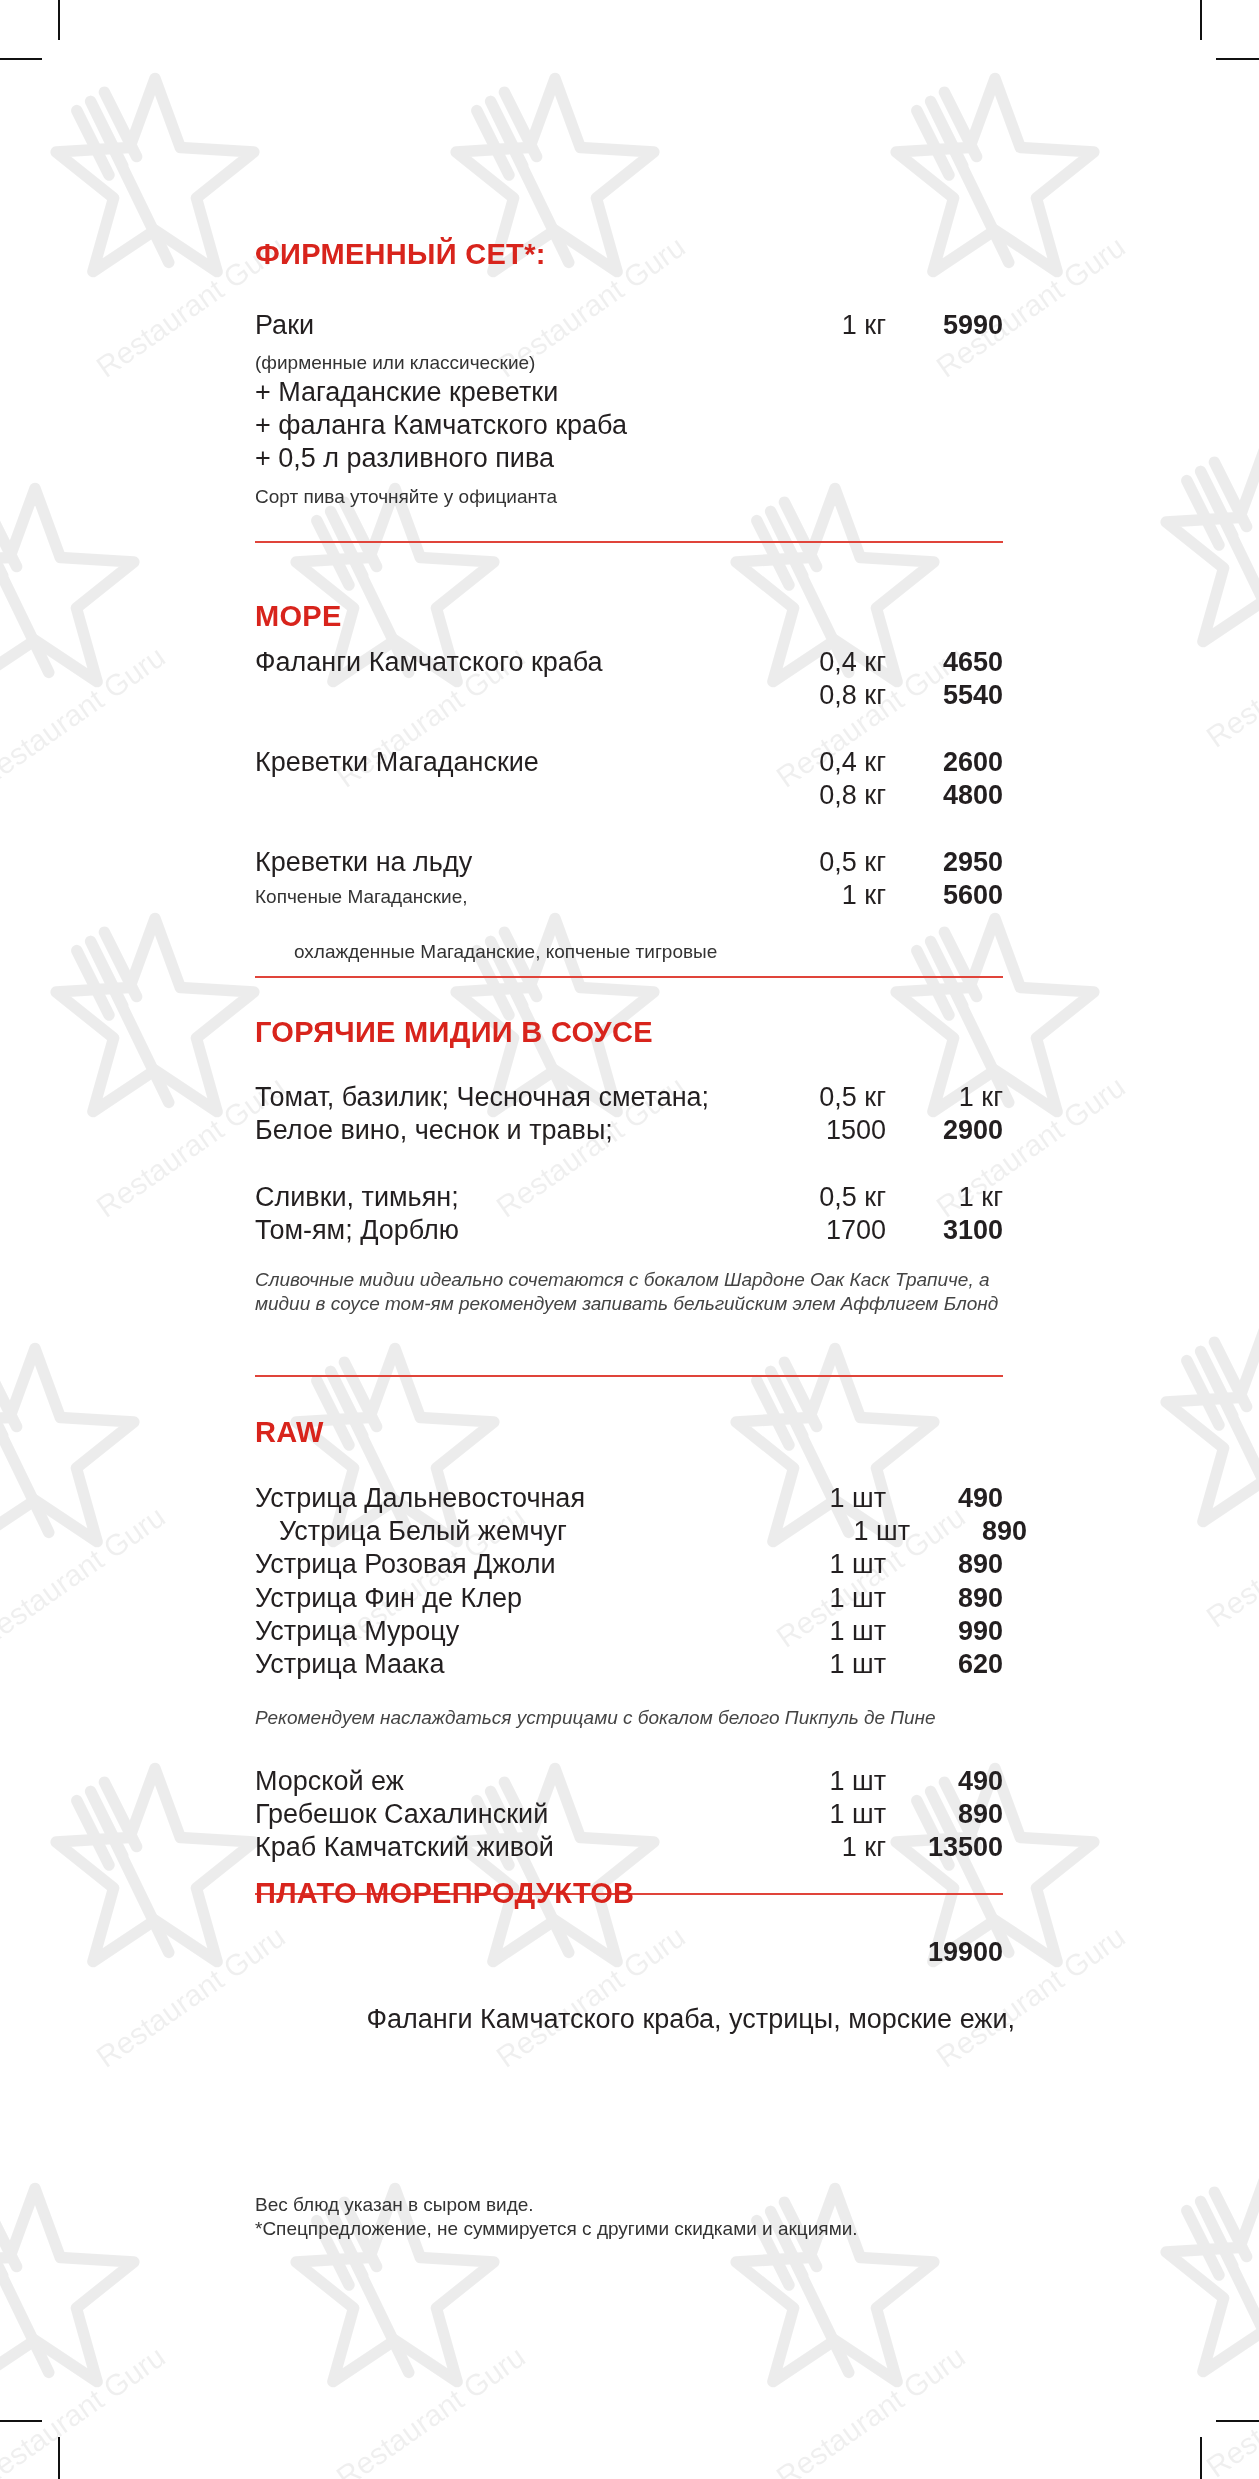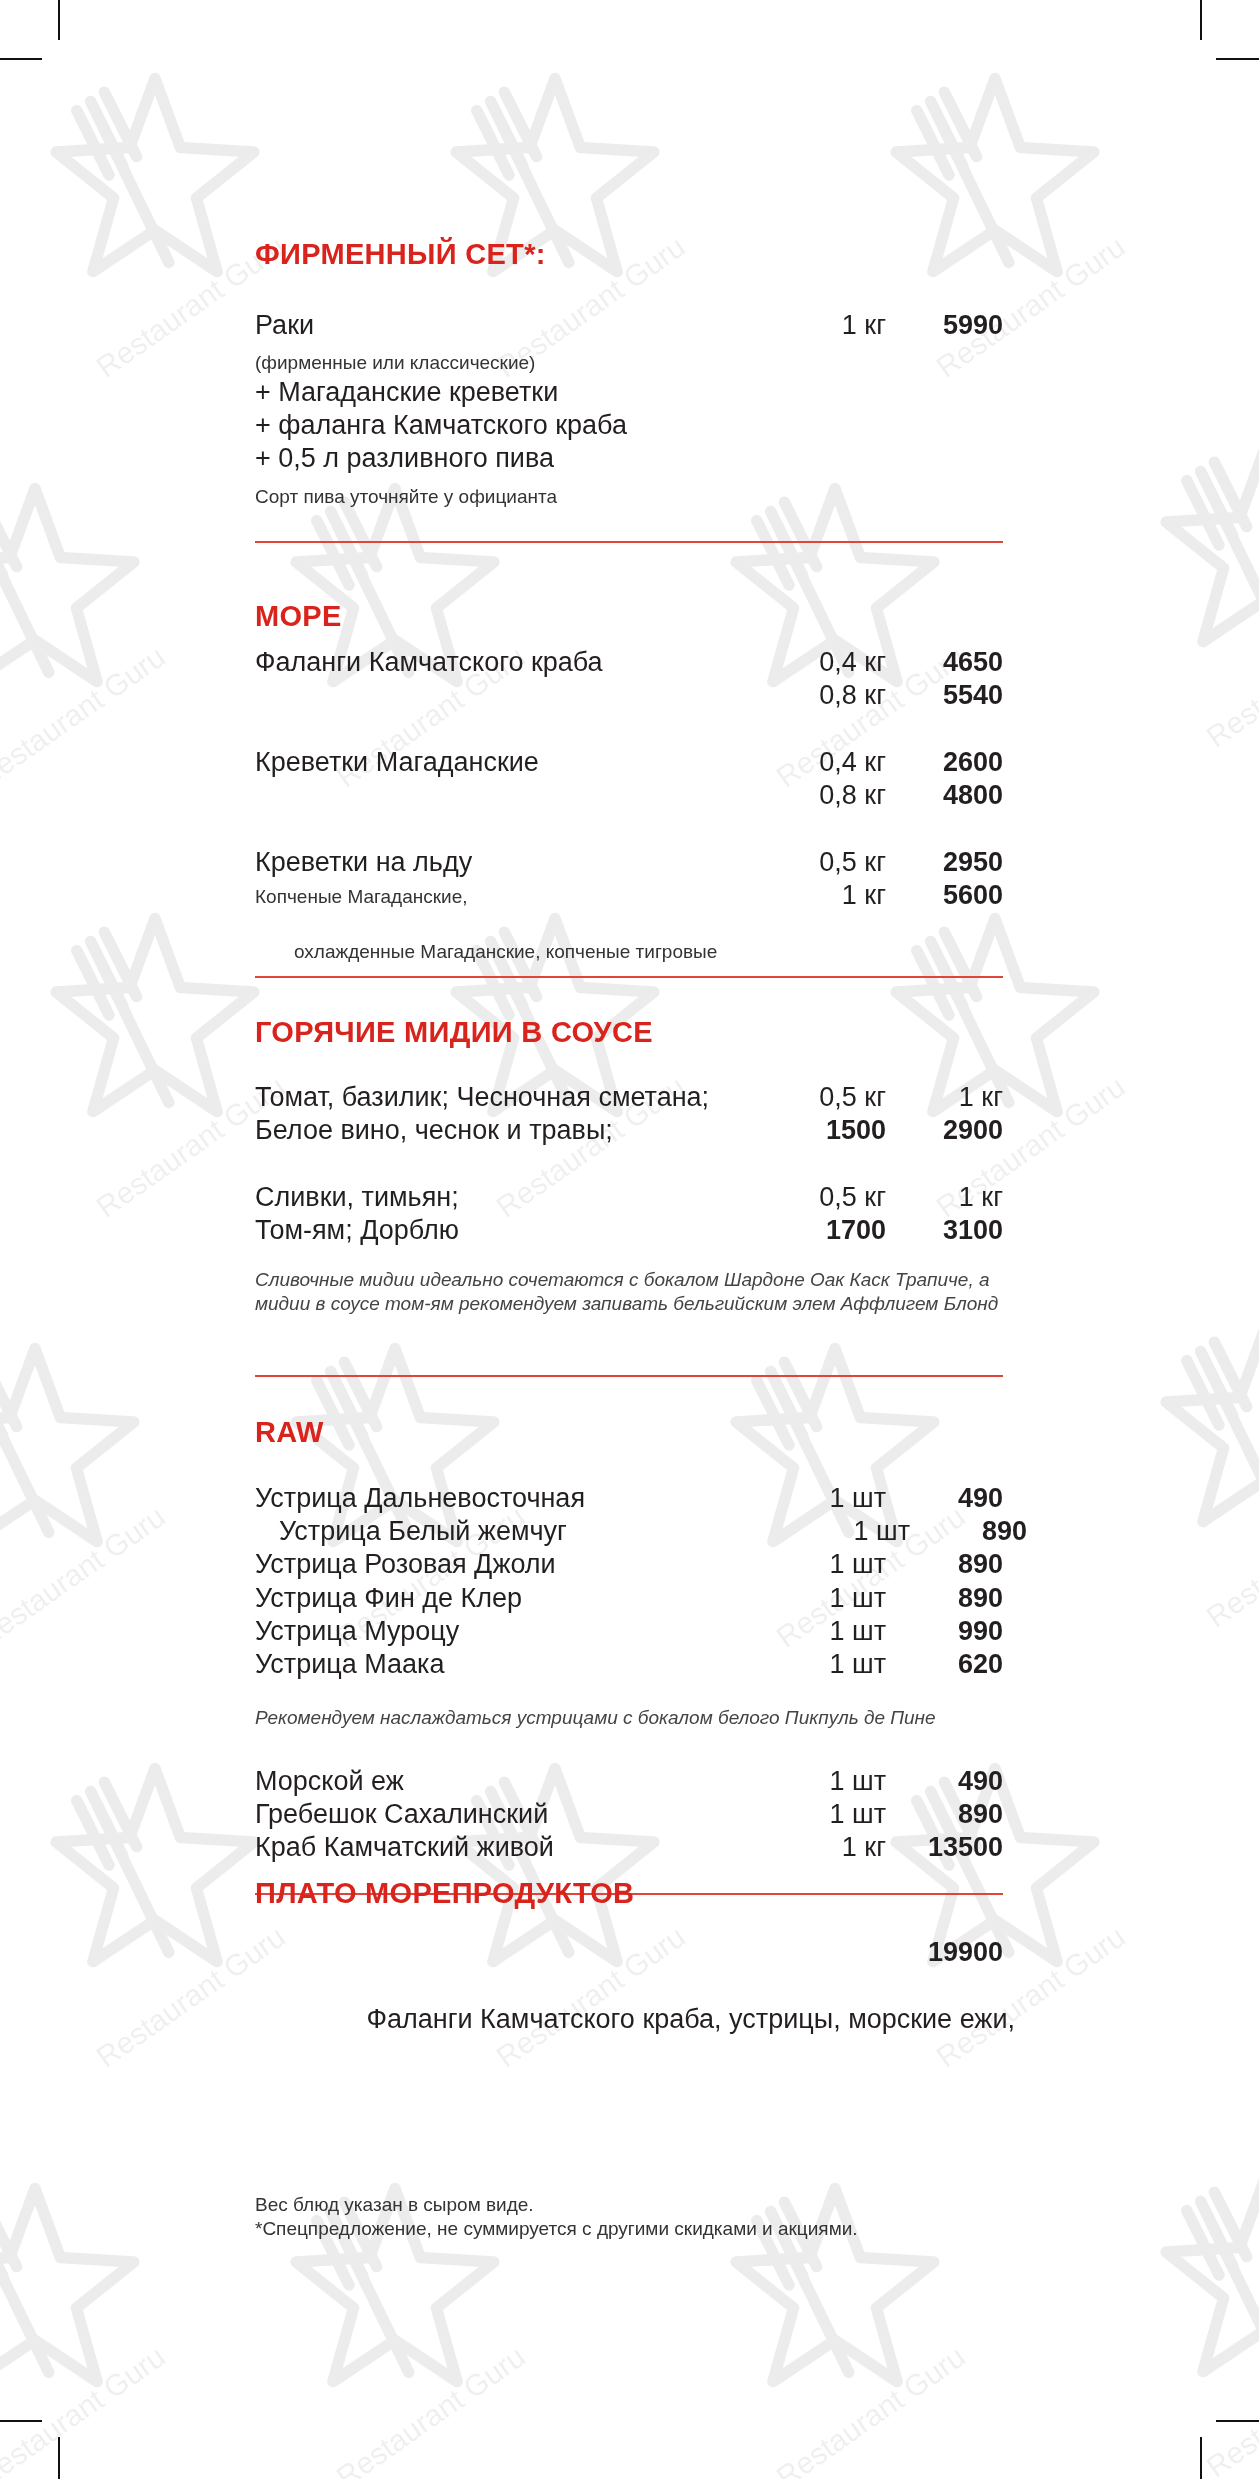--- a/index.html
+++ b/index.html
@@ -19,21 +19,21 @@
   .page { position: absolute; left: 255px; top: 0; width: 748px; }
   .section-title {
     position: absolute; left: 0; color: #d8241c; font-weight: bold;
     font-size: 29px; letter-spacing: 0.3px; margin: 0;
   }
   .row { position: absolute; left: 0; width: 748px; height: 34px; font-size: 27px; }
   .row .name { position: absolute; left: 0; top: 0; white-space: nowrap; }
   .row .qty { position: absolute; right: 117px; top: 0; white-space: nowrap; text-align: right; }
   .row .price { position: absolute; right: 0; top: 0; font-weight: bold; white-space: nowrap; text-align: right; }
   .row .qty2 { position: absolute; right: 0; top: 0; white-space: nowrap; text-align: right; }
-  .row .priceL { position: absolute; right: 117px; top: 0; font-weight: bold; white-space: nowrap; text-align: right; }
+  .row .priceL { position: absolute; right: 117px; top: 0; font-weight: normal; white-space: nowrap; text-align: right; }
   .small { position: absolute; left: 0; font-size: 19px; color: #333; white-space: nowrap; }
   .note { position: absolute; left: 0; font-size: 19px; font-style: italic; color: #444; line-height: 24px; width: 748px; }
   .divider { position: absolute; left: 0; width: 748px; height: 2px; background: #e0443a; }
   .desc { position: absolute; left: 0; font-size: 27px; line-height: 34px; width: 760px; }
   .footer { position: absolute; left: 0; font-size: 19px; color: #333; line-height: 24px; }
 </style>
 </head>
 <body>
 
 <div class="crop" style="left:58px;top:0;width:2px;height:40px;"></div>

